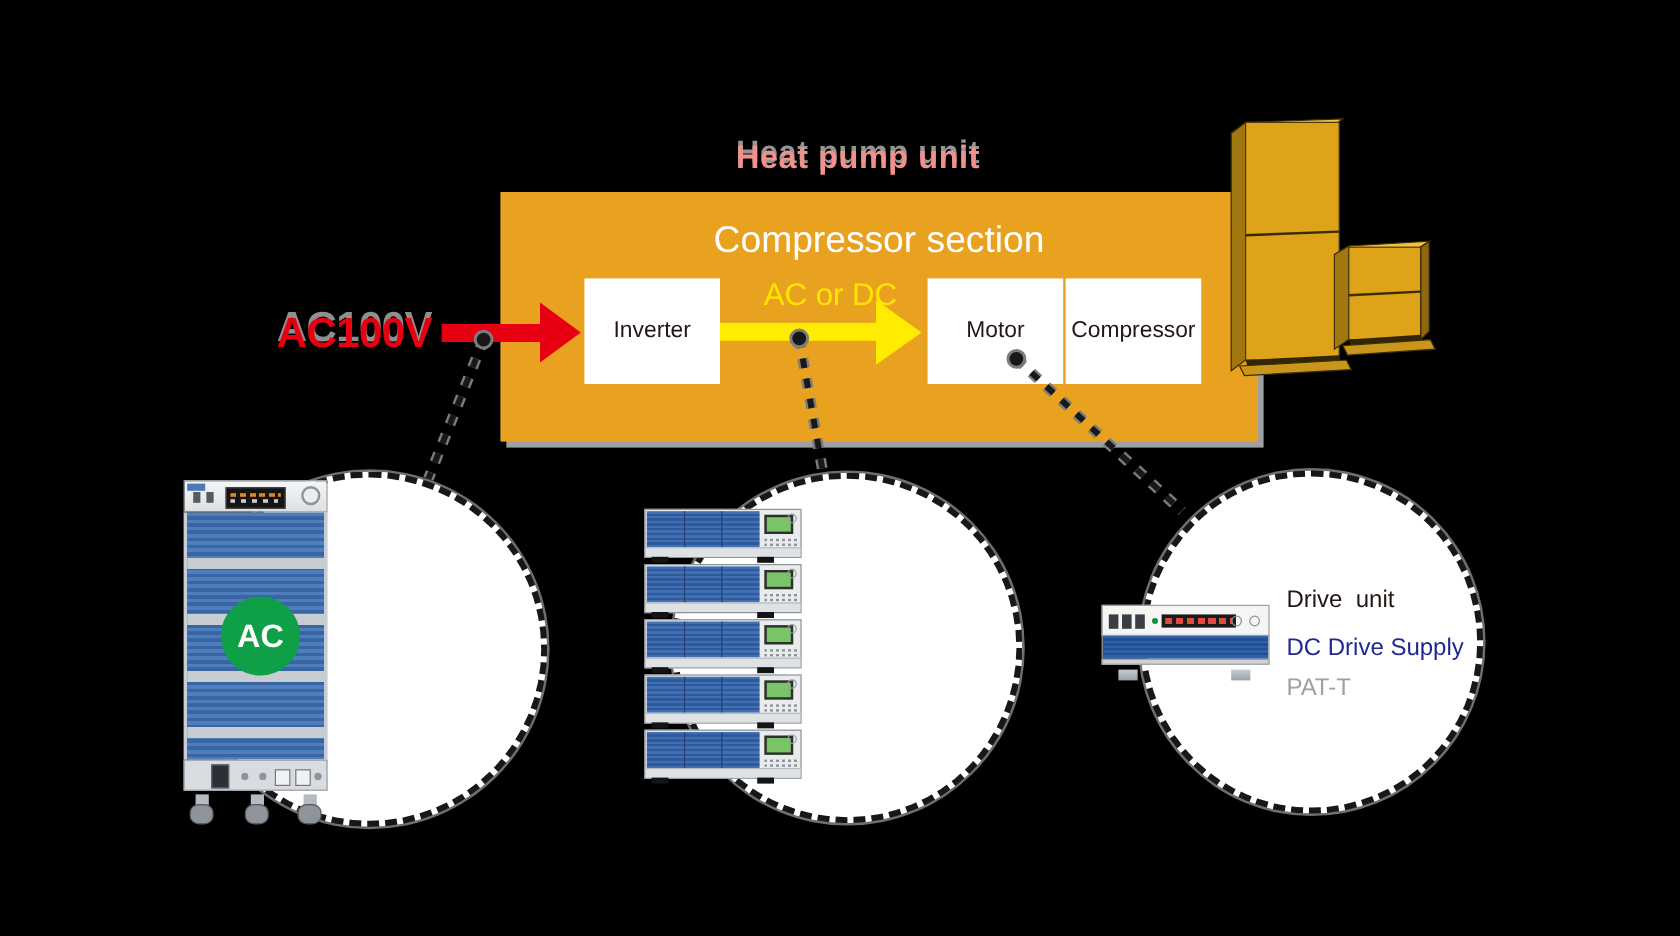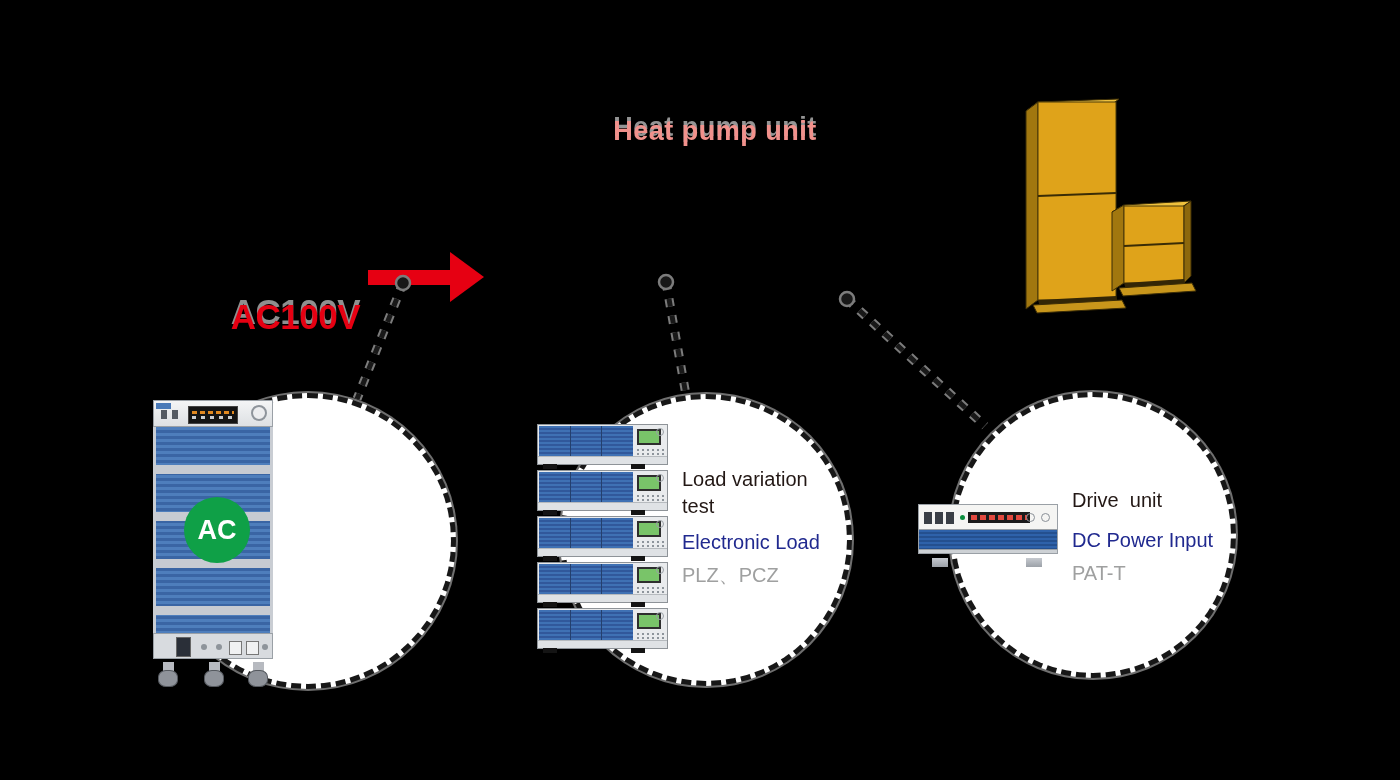--- a/index.html
+++ b/index.html
@@ -19,21 +19,21 @@
   .blk-motor{left:356px;}
   .blk-compressor{left:471px;}
   .flow-label{left:190px;top:70px;width:170px;text-align:center;font-size:26px;color:#FFE600;}
   .y-shaft{left:183px;top:269px;width:130px;height:15px;background:#FFEC00;position:absolute;}
   .y-head{left:313px;top:250px;width:0;height:0;position:absolute;
           border-top:27px solid transparent;border-bottom:27px solid transparent;
           border-left:38px solid #FFEC00;}
   .comp-box .y-shaft{top:109px;} .comp-box .y-head{top:90px;}
 
   .ac100v{left:120px;top:258px;width:240px;text-align:right;font-size:35px;font-weight:bold;
-          color:#E60012;text-shadow:0 -5px 0 #8F8F8F;z-index:2;letter-spacing:-0.5px;margin-top:39px;}
+          color:#E60012;text-shadow:0 -5px 0 #8F8F8F;z-index:2;letter-spacing:-0.5px;}
   .r-shaft{left:368px;top:270px;width:82px;height:15px;background:#E60012;z-index:2;}
   .r-head{left:450px;top:252px;width:0;height:0;z-index:2;
           border-top:25px solid transparent;border-bottom:25px solid transparent;
           border-left:34px solid #E60012;}
 
   .svg-layer{left:0;top:0;z-index:3;pointer-events:none;}
   .boxes3d{left:0;top:0;z-index:2;pointer-events:none;}
 
   
   .test-circle{border-radius:50%;background:#ffffff;border:5px dashed #171717;
@@ -120,20 +120,35 @@
   .pat-foot{position:absolute;top:54px;width:16px;height:9px;
             background:linear-gradient(#C6CAD0,#9CA1A8);}
 </style>
 </head>
 <body>
 
 <div class="stage">
 
   <div class="abs hp-title">Heat pump unit</div>
 
+  <div class="abs comp-box">
+    <div class="abs section-title">Compressor section</div>
+    <div class="abs block blk-inverter">
+      <span>Inverter</span>
+    </div>
+    <div class="abs block blk-motor">
+      <span>Motor</span>
+    </div>
+    <div class="abs block blk-compressor">
+      <span>Compressor</span>
+    </div>
+    <div class="abs flow-label">AC or DC</div>
+    <div class="y-shaft"></div>
+    <div class="y-head"></div>
+  </div>
 
   <div class="abs ac100v">AC100V</div>
   <div class="abs r-shaft"></div>
   <div class="abs r-head"></div>
 
   <svg class="abs boxes3d" width="1400" height="780" viewBox="0 0 1400 780">
     <polygon points="1026,111 1038,102 1119,99 1107,108" fill="#EFC13D" stroke="#3A2C06" stroke-width="1"></polygon>
     <polygon points="1026,111 1038,102 1038,300 1026,309" fill="#A1770F" stroke="#3A2C06" stroke-width="1"></polygon>
     <rect x="1038" y="102" width="78" height="198" fill="#DFA31A" stroke="#4A3A08" stroke-width="1"></rect>
     <line x1="1038" y1="196" x2="1116" y2="193" stroke="#3A2C06" stroke-width="2"></line>
@@ -164,30 +179,24 @@
       <circle cx="666" cy="282" r="7" fill="#181818" stroke="#7C7C7C" stroke-width="2.5"></circle>
     </g>
     <g>
       <line x1="847" y1="299" x2="985" y2="426" stroke="#7C7C7C" stroke-width="9" stroke-dasharray="8 9"></line>
       <line x1="847" y1="299" x2="985" y2="426" stroke="#181818" stroke-width="5" stroke-dasharray="8 9"></line>
       <circle cx="847" cy="299" r="7" fill="#181818" stroke="#7C7C7C" stroke-width="2.5"></circle>
     </g>
   </svg>
 
 
-  <div class="abs test-text t2">
-    <span class="purpose">Load variation</span>
-    <span class="purpose">test</span>
-    <span class="category">Electronic Load</span>
-    <span class="model">PLZ、PCZ</span>
-  </div>
 
   <div class="abs test-text t3">
     <span class="purpose">Drive  unit</span>
-    <span class="category">DC Power Input</span>
+    <span class="category">DC Drive Supply</span>
     <span class="model">PAT-T</span>
   </div>
 
   <div class="abs pcr">
     <div class="pcr-top">
       <div class="pcr-chip"></div>
       <div class="pcr-btn" style="left:7px;"></div>
       <div class="pcr-btn" style="left:18px;"></div>
       <div class="pcr-screen">
         <div class="pcr-screen-in"></div>

